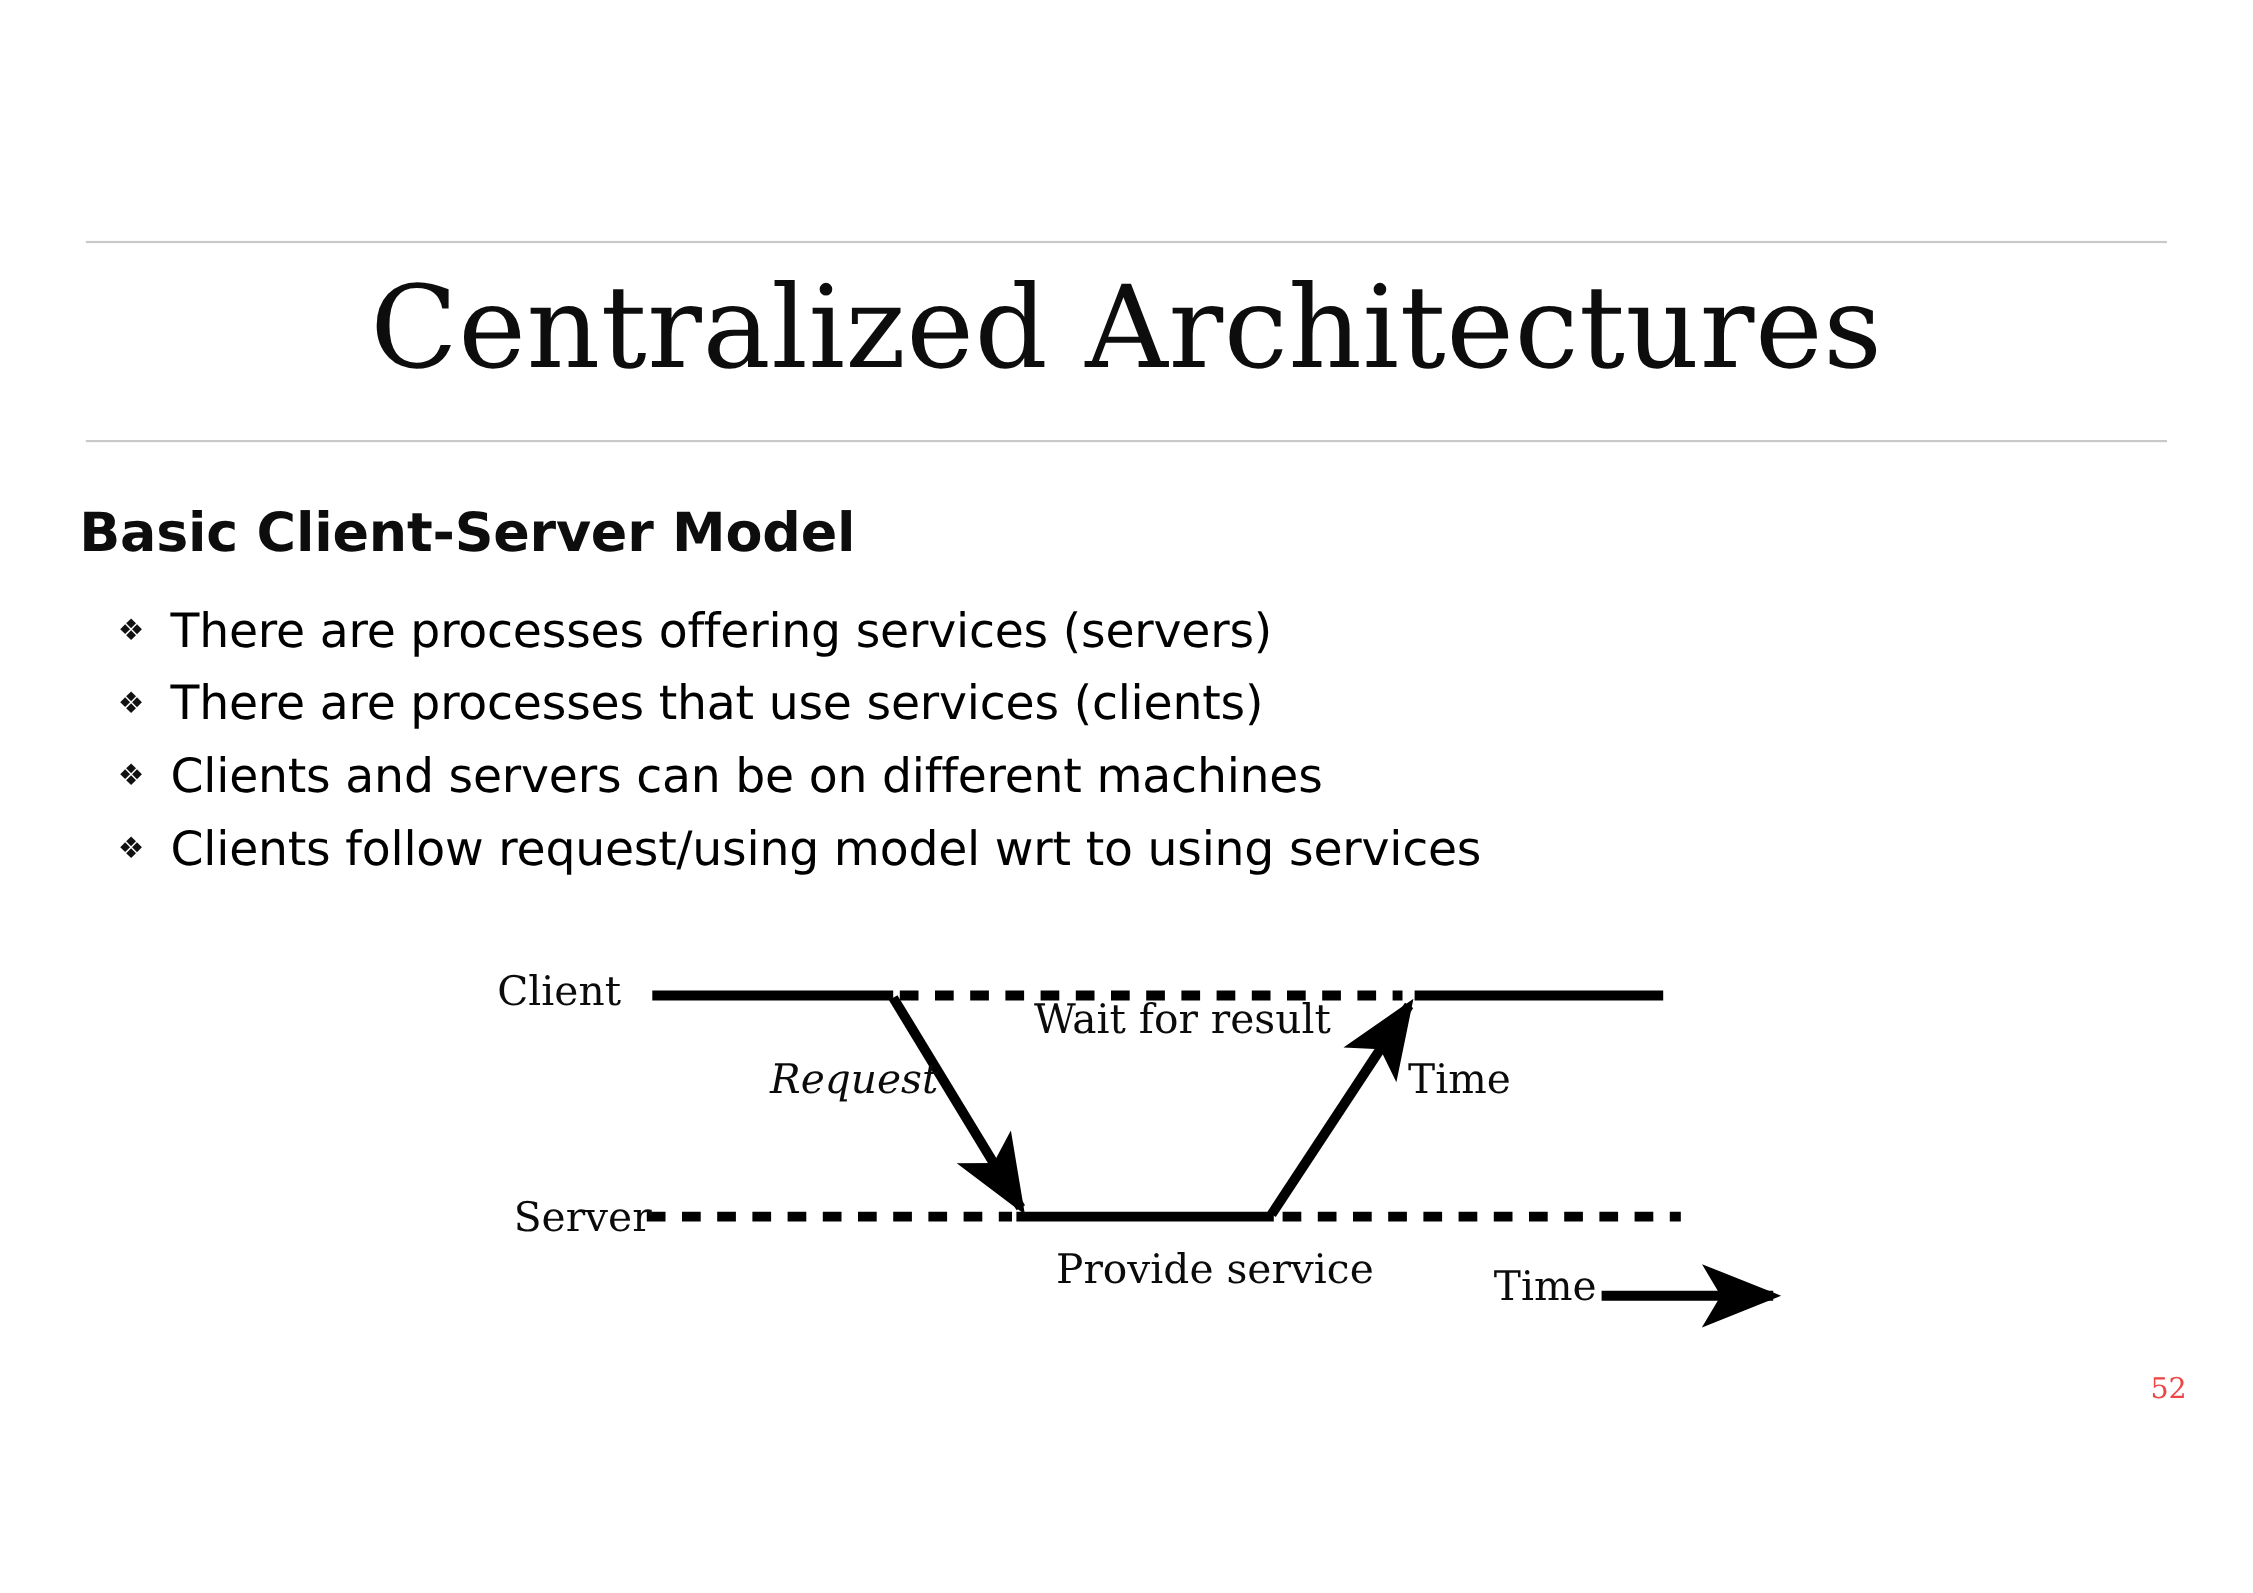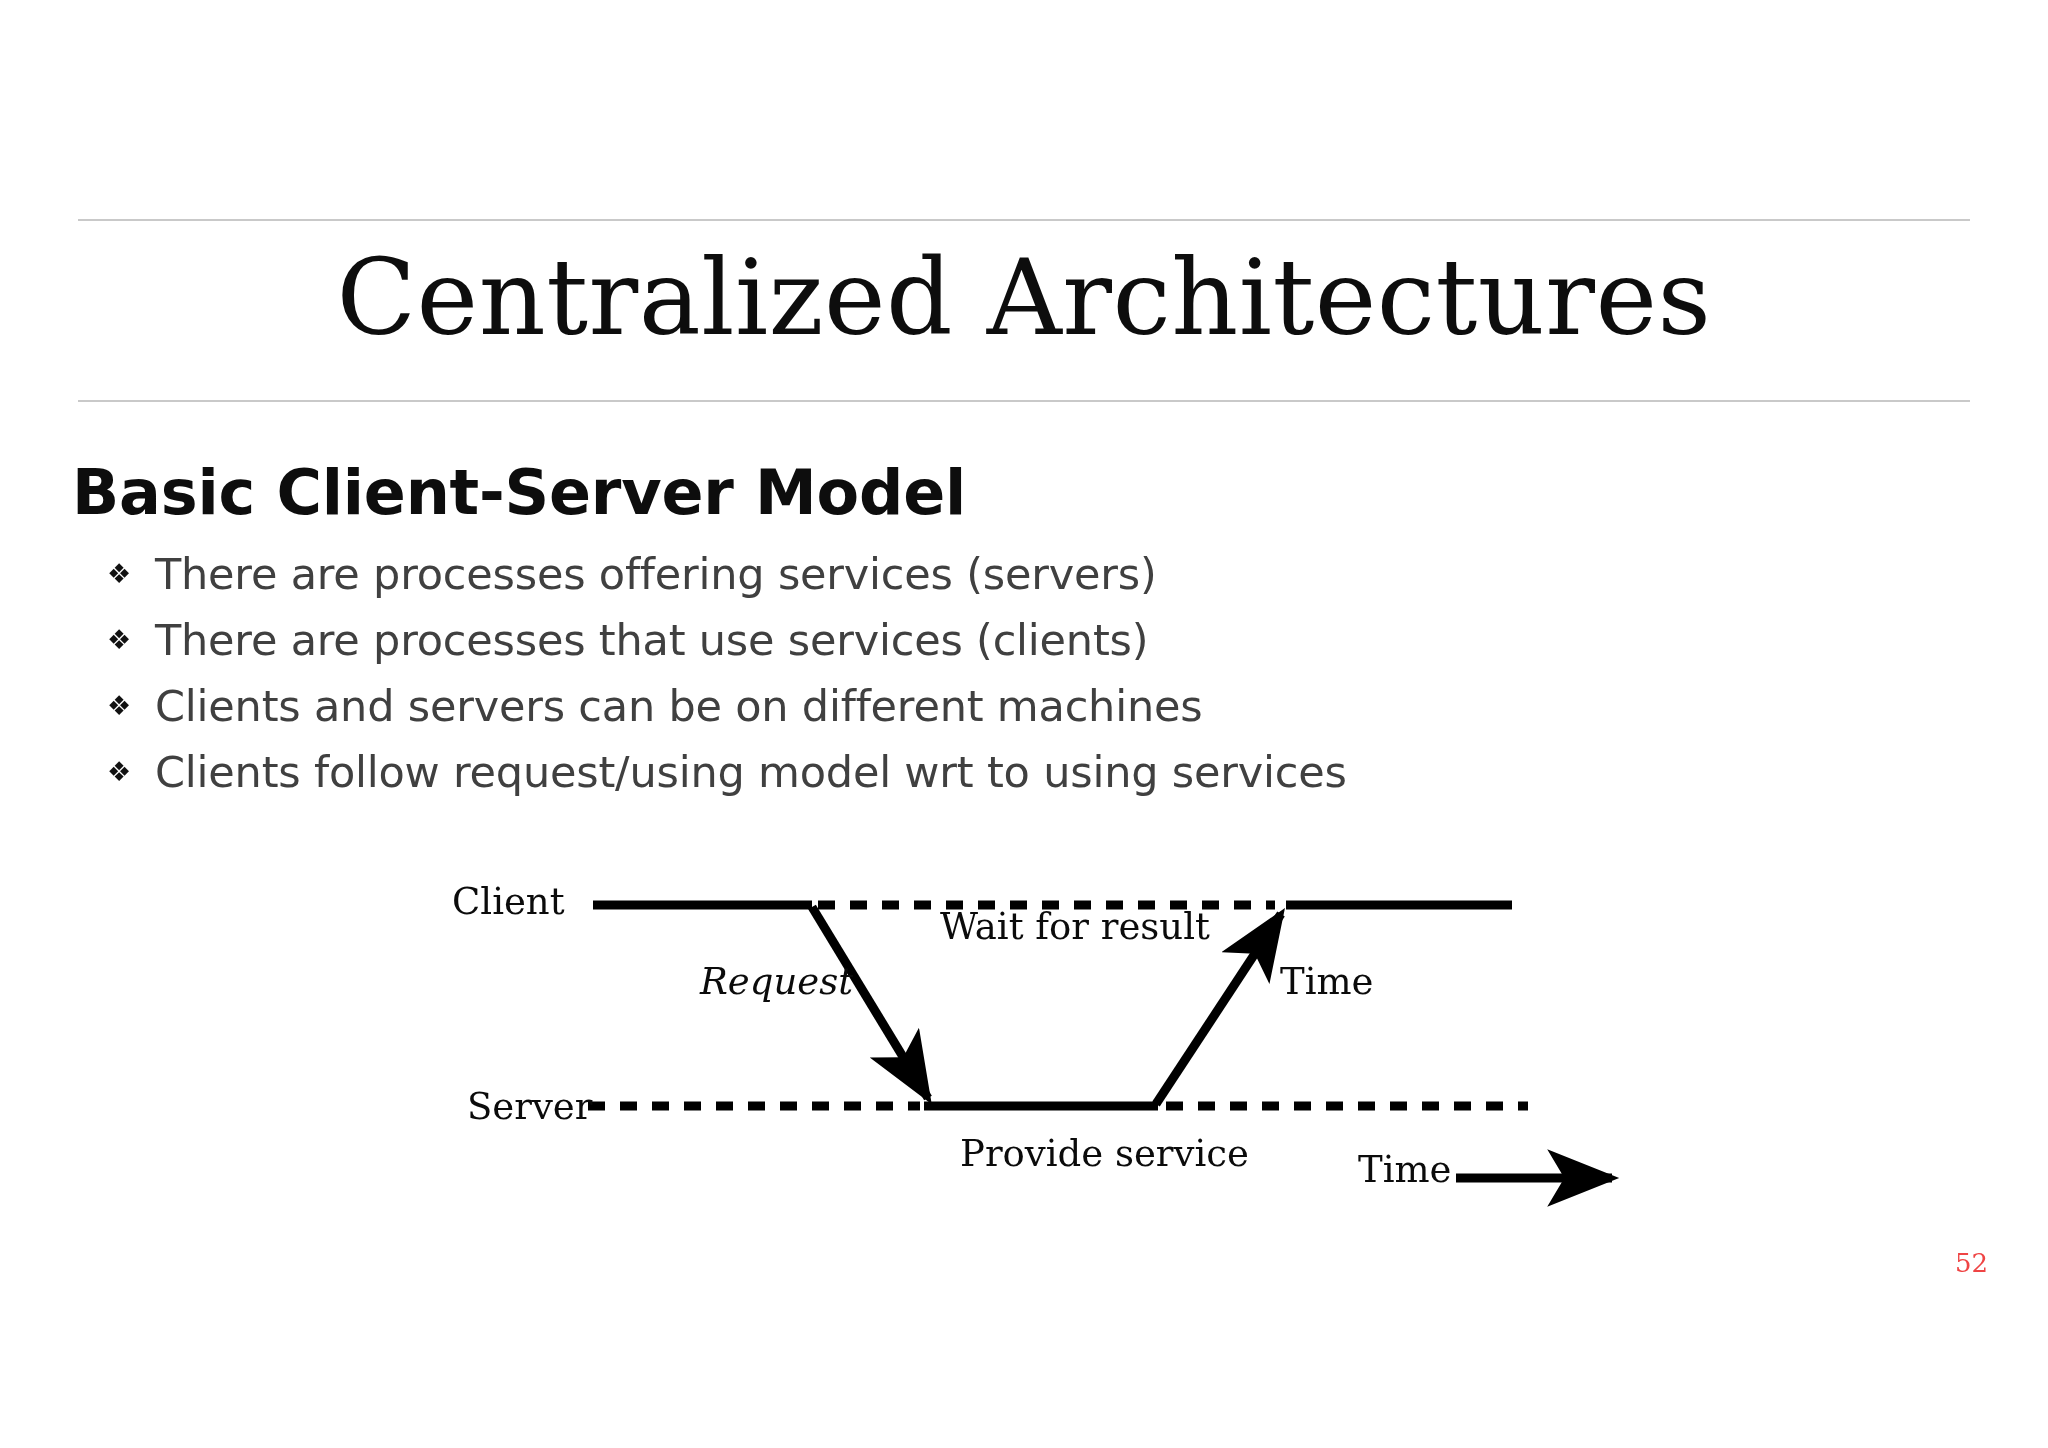--- a/index.html
+++ b/index.html
@@ -44,21 +44,21 @@
     white-space: nowrap;
   }
 
   
   #section-heading {
     position: absolute;
     left: 72px;
     top: 456px;
     font-family: "DejaVu Sans", sans-serif;
     font-weight: 700;
-    font-size: 62px;
+    font-size: 49px;
     letter-spacing: -0.2px;
     color: #0d0d0d;
   }
 
   
   #bullet-list {
     position: absolute;
     left: 105px;
     top: 548px;
     width: 1500px;
@@ -75,21 +75,21 @@
     font-size: 27px;
     line-height: 52px;
     color: #111111;
     text-align: left;
     padding-left: 2px;
   }
   .bullet-text {
     font-family: "DejaVu Sans", sans-serif;
     font-size: 43px;
     line-height: 52px;
-    color: #404040;
+    color: #000000;
     letter-spacing: -0.2px;
     white-space: nowrap;
   }
 
   
   #diagram {
     position: absolute;
     left: 0;
     top: 0;
     width: 2048px;

